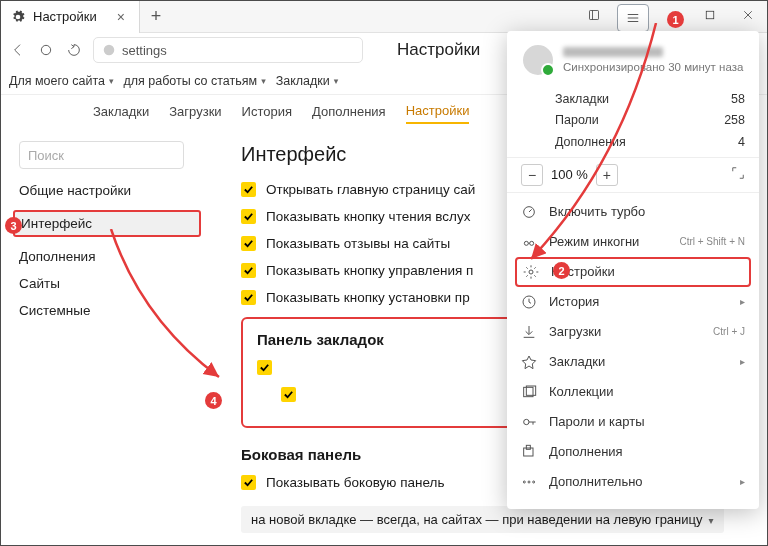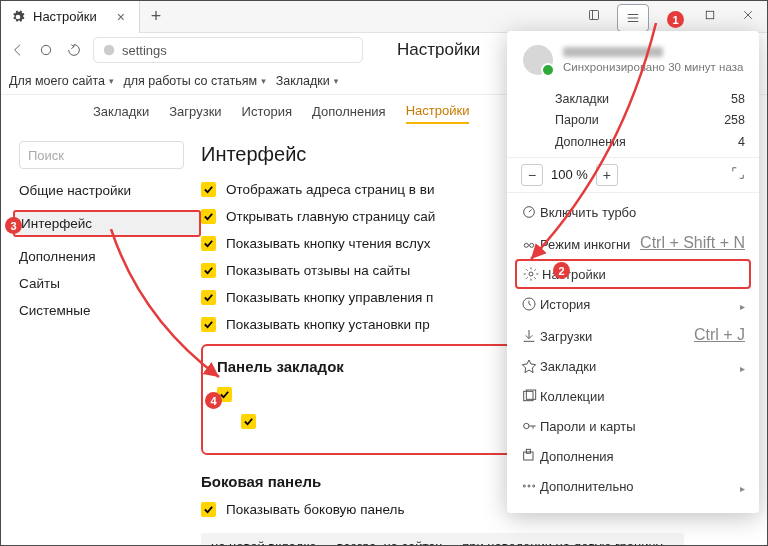--- a/index.html
+++ b/index.html
@@ -31,21 +31,21 @@
   .bookmarks-bar { height: 28px; display:flex; align-items:center; gap:10px; padding: 0 8px; font-size:12.5px; color:#333; border-bottom:1px solid #eee;}
   .bm-item { display:flex; align-items:center; gap:4px;}
   .bm-arrow{font-size:9px;color:#666;}
 
   
   .subtabs { height: 36px; display:flex; align-items:center; gap: 20px; padding: 0 92px; font-size:13px; color:#444;}
   .subtabs .stab { padding-bottom:4px;}
   .subtabs .active { color:#c87a00; border-bottom:2px solid #f7b500;}
 
   
-  .content { display:flex; height: calc(100% - 32px - 34px - 28px - 36px); }
+  .content { display:flex; height: calc(100% - 32px - 34px - 28px - 36px); gap: 40px; }
   .sidebar { width: 200px; padding: 10px 0 0 18px; }
   .search-box { border:1px solid #ddd; border-radius:4px; height:28px; padding:0 8px; color:#aaa; font-size:13px; display:flex;align-items:center; width: 165px; }
   .side-items { margin-top:14px; display:flex; flex-direction:column; gap: 12px; font-size:13.5px; color:#222;}
   .side-items .sel { background:#f0f0f0; border-radius:3px; padding:4px 6px; margin-left:-6px; border:2px solid #e43b3b; }
 
   .main { flex:1; padding: 12px 24px 0 0; }
   h2 { font-size: 20px; font-weight: 400; margin-bottom: 16px; }
   .opt { display:flex; align-items:center; gap:10px; margin-bottom: 12px; font-size:13.5px;}
   .chk { width:15px; height:15px; background:#ffd400; border-radius:2px; display:flex;align-items:center;justify-content:center; flex:0 0 15px;}
   .chk svg{width:11px;height:11px;stroke:#000;stroke-width:2;fill:none;}
@@ -63,22 +63,22 @@
   .sync-text{font-size:11.5px;color:#777;}
   .sync-name{height:10px;width:100px;background:#bbb;filter:blur(2px);margin-bottom:4px;border-radius:2px;}
   .sync-stats{padding:4px 14px 4px 48px; font-size:12.5px;}
   .srow{display:flex;justify-content:space-between;color:#333;line-height:1.7;}
   .sync-link{color:#1866c8;font-size:12.5px;padding:4px 14px 10px 48px;display:block;}
   .zoom-row{display:flex;align-items:center;gap:8px;padding:6px 14px;border-top:1px solid #eee;border-bottom:1px solid #eee;}
   .zbtn{width:22px;height:22px;border:1px solid #ccc;border-radius:3px;text-align:center;line-height:20px;font-size:14px;color:#444;}
   .zoom-pct{font-size:13px;}
   .full-ico{margin-left:auto;}
   .mitems{padding:4px 0;}
-  .mi{display:flex;align-items:flex-end;gap:3px;padding:7px 14px;font-size:13px;color:#333;}
-  .mi .hint{margin-left:auto;color:#888;font-size:16px;text-decoration:underline;}
+  .mi{display:flex;align-items:center;gap:12px;padding:7px 14px;font-size:13px;color:#333;}
+  .mi .hint{margin-left:auto;color:#888;font-size:10px;}
   .mi.hl{border:2px solid #e43b3b;border-radius:4px;margin:0 8px;padding:5px 6px;}
   .mi svg{width:16px;height:16px;stroke:#555;fill:none;stroke-width:1.5;}
   .mi .arr{margin-left:auto;color:#888;font-size:10px;}
 
   
   .call{position:absolute;width:17px;height:17px;border-radius:50%;background:#e43b3b;color:#fff;font-size:11px;font-weight:700;display:flex;align-items:center;justify-content:center;z-index:80;}
   .arrow-svg{position:absolute;z-index:70;pointer-events:none;}
 </style>
 </head>
 <body>
@@ -194,28 +194,20 @@
         <div>Общие настройки</div>
         <div class="sel">Интерфейс</div>
         <div>Дополнения</div>
         <div>Сайты</div>
         <div>Системные</div>
       </div>
     </div>
 
     <div class="main">
       <h2>Интерфейс</h2>
-      <div class="opt">
-          <span class="chk">
-            <svg viewBox="0 0 12 12">
-              <polyline points="2 6 5 9 10 3"></polyline>
-            </svg>
-          </span>
-          <span>Отображать адреса страниц в ви</span>
-        </div>
       <div class="opt">
           <span class="chk">
             <svg viewBox="0 0 12 12">
               <polyline points="2 6 5 9 10 3"></polyline>
             </svg>
           </span>
           <span>Открывать главную страницу сай</span>
         </div>
       <div class="opt">
           <span class="chk">

